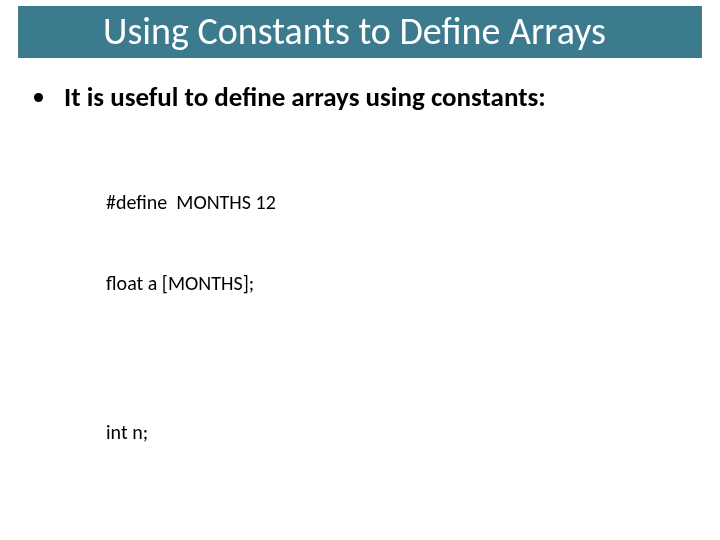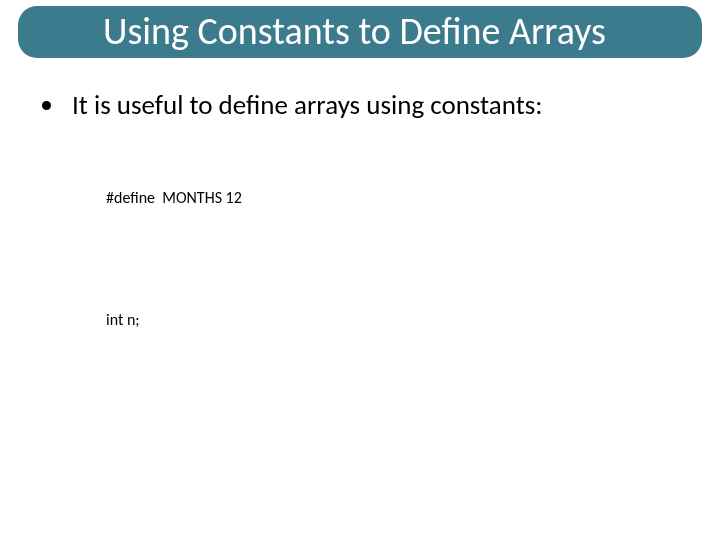--- a/index.html
+++ b/index.html
@@ -21,40 +21,40 @@
   .title-bar {
     background: #3c7b8e;
     color: #ffffff;
     font-family: "Gill Sans MT", "Gill Sans", "Trebuchet MS", Calibri, sans-serif;
     font-size: 38px;
     font-weight: 400;
     text-align: center;
     padding: 4px 19px 4px 8px;
     margin: 6px 18px 0 18px;
     line-height: 1.15;
-    border-radius: 19px;
   }
   .body {
     padding: 18px 32px 0 32px;
   }
   ul.pts {
-    margin: 12px;
+    margin: 4px;
     padding: 0 0 0 22px;
     list-style: disc;
+    font-weight: bold;
   }
   ul.pts > li {
     font-family: Calibri, "Segoe UI", Arial, sans-serif;
     font-size: 27px;
     line-height: 1.25;
     margin: 0 0 22px 0;
     padding-left: 6px;
   }
   .code {
     font-family: Calibri, "Segoe UI", Arial, sans-serif;
-    font-size: 16px;
+    font-size: 20px;
     line-height: 1.35;
     margin: 8px 0 14px 74px;
     white-space: pre;
   }
   .nowrap { white-space: nowrap; }
 </style>
 </head>
 <body>
 
 <div class="slide">
@@ -65,20 +65,21 @@
     <ul class="pts">
 
       <li>
         <span>It is useful to define arrays using constants:</span>
       </li>
 
     </ul>
 
     <div class="code">
       <div>#define  MONTHS 12</div>
+      <div>float a [MONTHS];</div>
     </div>
 
 
     <div class="code">
       <div>int n;</div>
       
       
     </div>
 
   </div>

